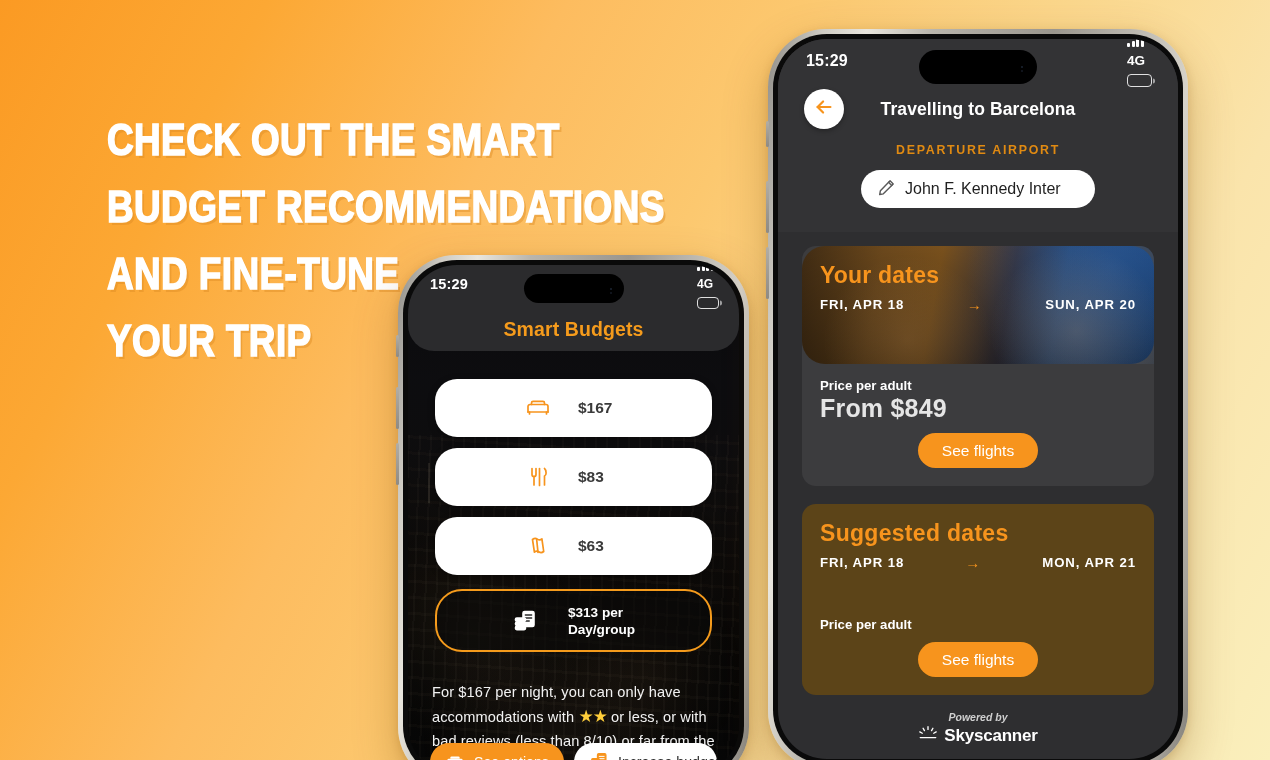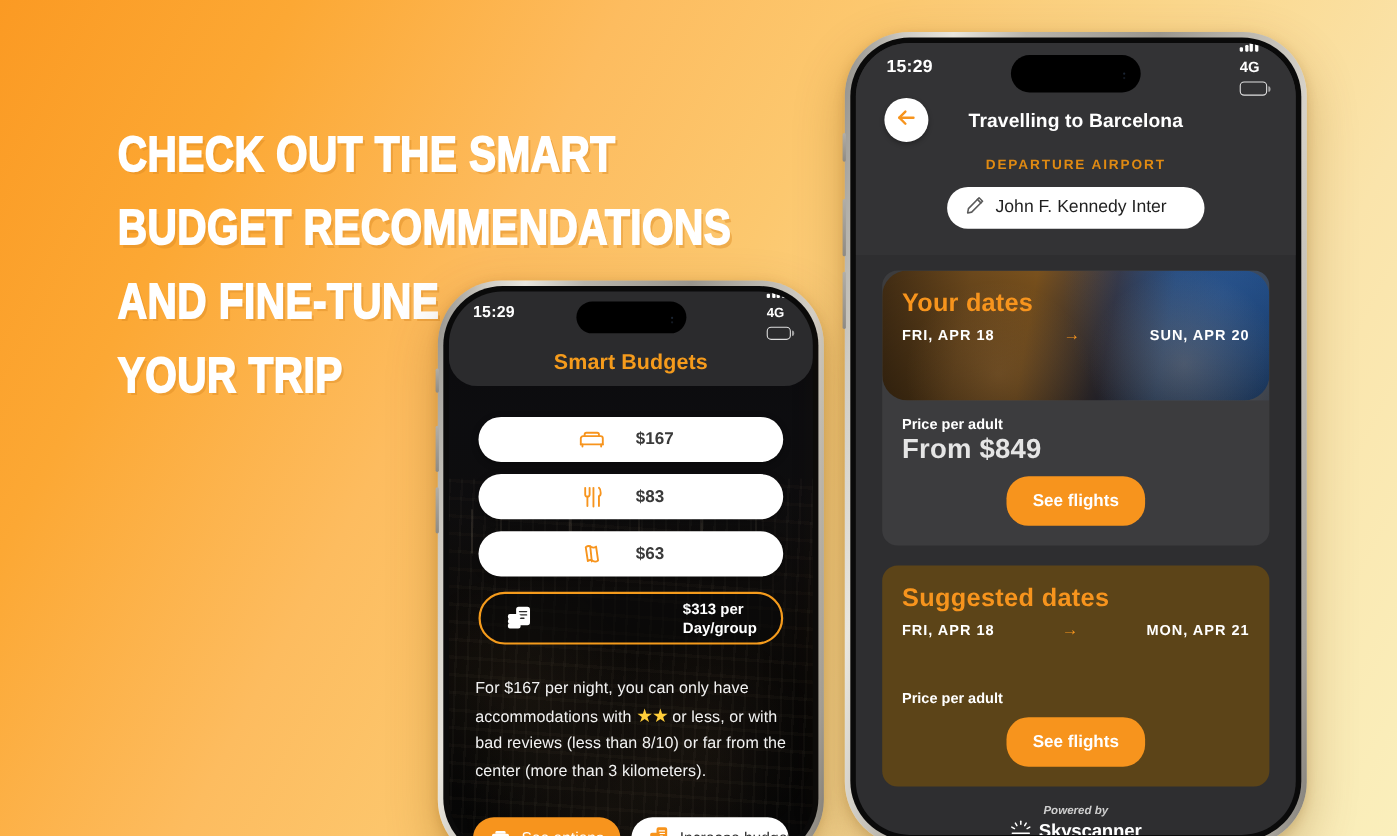--- a/index.html
+++ b/index.html
@@ -189,42 +189,42 @@
     font-size: 19.5px;
     font-weight: bold;
     letter-spacing: 0.1px;
     margin-top: 4px;
   }
 
   .lp-body { position: relative; z-index: 4; padding: 0 27px; }
 
   .budget-pill {
     margin-top: 0;
-    height: 41px;
+    height: 58px;
     background: #fff;
     border-radius: 22px;
     display: flex;
     align-items: center;
     justify-content: center;
     gap: 27px;
     box-shadow: 0 2px 7px rgba(0,0,0,0.35);
   }
   .budget-pill + .budget-pill { margin-top: 11px; }
   .bp-amt { color: #3a3a3a; font-size: 15.5px; font-weight: bold; min-width: 44px; }
   .bp-icon { width: 26px; height: 26px; display:flex; align-items:center; justify-content:center; }
 
   .total-pill {
     margin-top: 14px;
-    height: 48px;
+    height: 63px;
     border: 2.6px solid #F59B1C;
     border-radius: 27px;
     background: rgba(10,10,10,0.55);
     display: flex;
     align-items: center;
-    justify-content: space-between;
+    justify-content: center;
     gap: 30px;
     padding: 0 22px;
   }
   .tp-label { color: #fff; font-size: 13.6px; font-weight: bold; line-height: 17px; }
 
   .lp-desc {
     position: relative;
     z-index: 4;
     margin-top: 28px;
     padding: 0 24px;
@@ -341,24 +341,24 @@
   }
   .dc-arrow { color: #F7941D; font-size: 15px; font-weight: bold; }
   .dc-body { padding: 14px 18px 18px; }
   .dc-plabel { color:#fff; font-size: 13.2px; font-weight: bold; }
   .dc-price { color:#e5e5e5; font-size: 25px; font-weight: bold; margin-top: 1px; letter-spacing: 0.2px; }
   .dc-cta-wrap { display:flex; justify-content:center; margin-top: 10px; }
   .cta-btn {
     background: #F7941D;
     color: #fff;
     border-radius: 20px;
-    height: 45px;
+    height: 35px;
     padding: 0 24px;
     display: flex; align-items:center; justify-content:center;
-    font-size: 15.5px; font-weight: bold;
+    font-size: 15.5px; font-weight: normal;
   }
 
   .date-card.suggested {
     background: #5c4418;
     margin-top: 18px;
     padding: 16px 18px 18px;
   }
   .suggested .dc-title2 { color:#F7941D; font-size: 23px; font-weight: bold; letter-spacing: 0.3px; }
   .suggested .sg-gap { height: 46px; }
 

